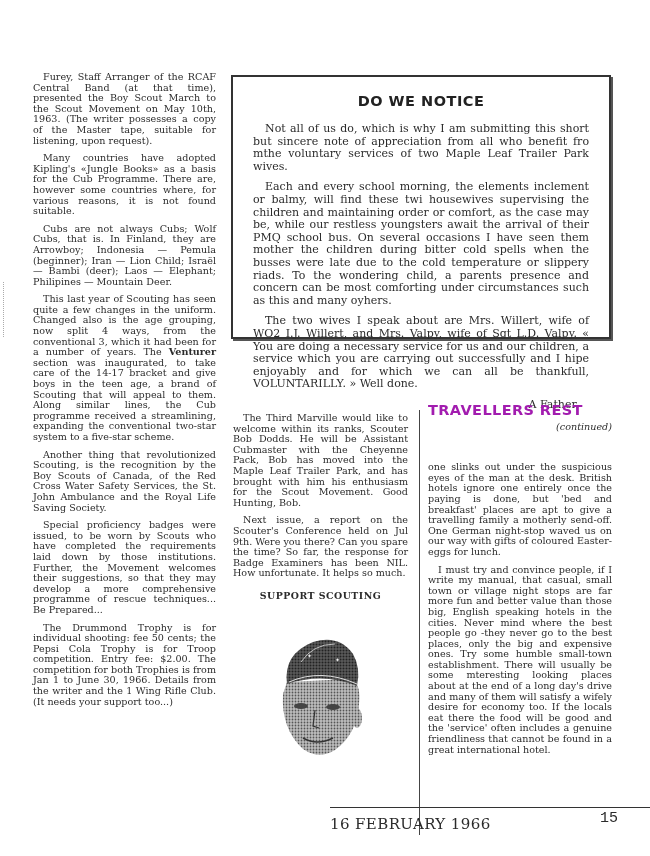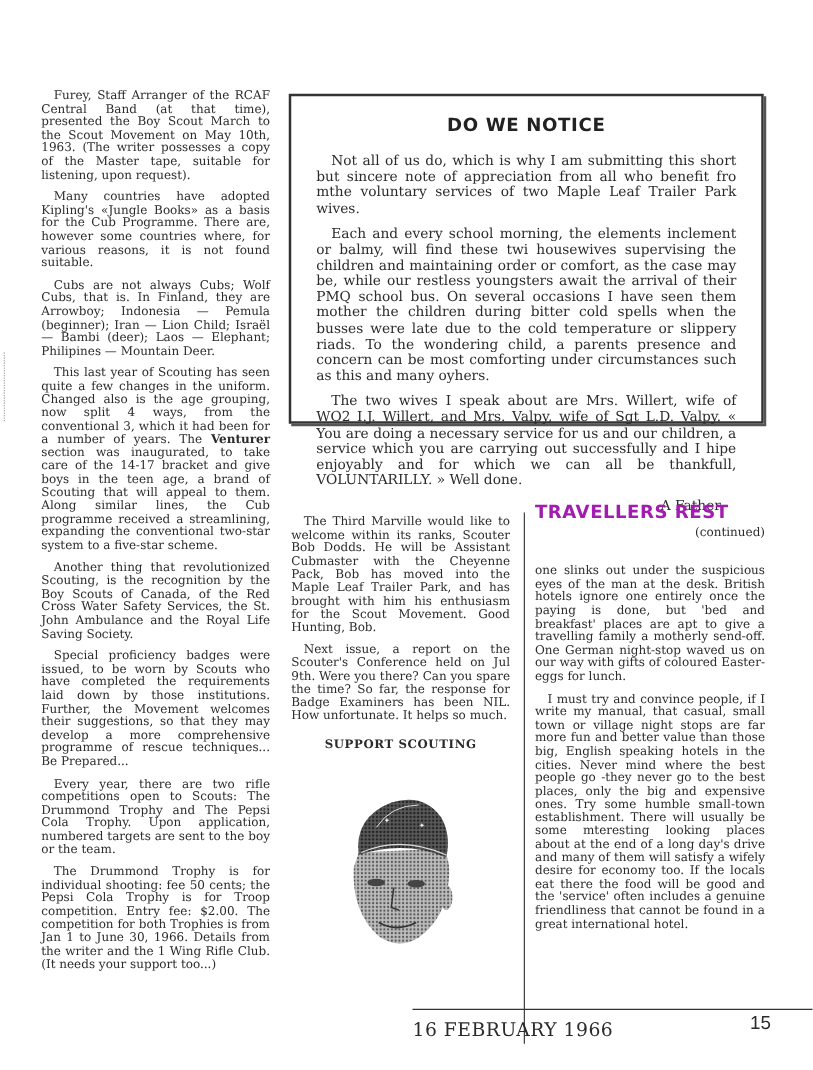--- a/index.html
+++ b/index.html
@@ -23,41 +23,40 @@
   #mid-col { left: 233px; top: 413px; width: 175px; }
   #mid-col .heading {
     text-align: center; text-indent: 0; font-weight: bold; font-size: 9.4px; letter-spacing: 0.5px; margin-top: 12px;
   }
   #divider { position: absolute; left: 419px; top: 410px; width: 1px; height: 425px; background: #444; }
   #right-col { left: 428px; top: 405px; width: 184px; }
   #right-col h2 {
     font-family: "DejaVu Sans", "Liberation Sans", sans-serif; font-weight: bold; font-size: 14.5px;
     margin: 0 0 6px 0; letter-spacing: 0.4px; color: #a21caf; text-align: left;
   }
-  #right-col .cont { text-align: right; text-indent: 0; margin: 0 0 20px 0; }
+  #right-col .cont { text-align: right; font-style: italic; text-indent: 0; margin: 0 0 30px 0; }
   #right-col p.first { text-indent: 0; }
   #scout-face { position: absolute; left: 273px; top: 634px; width: 92px; height: 126px; }
   #footer-rule { position: absolute; left: 330px; top: 807px; width: 320px; height: 1px; background: #333; }
   #footer-date { position: absolute; left: 330px; top: 815px; font-size: 15px; letter-spacing: 0.4px; }
-  #page-num { position: absolute; left: 600px; top: 810px; font-size: 15px; font-family: Liberation Sans, sans-serif; }
+  #page-num { position: absolute; left: 600px; top: 810px; font-size: 15px; font-family: Liberation Mono, monospace; }
   #margin-mark { position: absolute; left: 3px; top: 282px; width: 2px; height: 55px; border-left: 1px dotted #aaa; }
 </style>
 </head>
 <body>
 
 <div id="margin-mark"></div>
 
 <div class="col" id="left-col">
   <p>Furey, Staff Arranger of the RCAF Central Band (at that time), presented the Boy Scout March to the Scout Movement on May 10th, 1963. (The writer possesses a copy of the Master tape, suitable for listening, upon request).</p>
   <p>Many countries have adopted Kipling's «Jungle Books» as a basis for the Cub Programme. There are, however some countries where, for various reasons, it is not found suitable.</p>
   <p>Cubs are not always Cubs; Wolf Cubs, that is. In Finland, they are Arrowboy; Indonesia — Pemula (beginner); Iran — Lion Child; Israël — Bambi (deer); Laos — Elephant; Philipines — Mountain Deer.</p>
   <p><span>This last year of Scouting has seen quite a few changes in the uniform. Changed also is the age grouping, now split 4 ways, from the conventional 3, which it had been for a number of years. The </span><b>Venturer</b><span> section was inaugurated, to take care of the 14-17 bracket and give boys in the teen age, a brand of Scouting that will appeal to them. Along similar lines, the Cub programme received a streamlining, expanding the conventional two-star system to a five-star scheme.</span></p>
   <p>Another thing that revolutionized Scouting, is the recognition by the Boy Scouts of Canada, of the Red Cross Water Safety Services, the St. John Ambulance and the Royal Life Saving Society.</p>
   <p>Special proficiency badges were issued, to be worn by Scouts who have completed the requirements laid down by those institutions. Further, the Movement welcomes their suggestions, so that they may develop a more comprehensive programme of rescue techniques... Be Prepared...</p>
-  <p>Every year, there are two rifle competitions open to Scouts: The Drummond Trophy and The Pepsi Cola Trophy. Upon application, numbered targets are sent to the boy or the team.</p>
   <p>The Drummond Trophy is for individual shooting: fee 50 cents; the Pepsi Cola Trophy is for Troop competition. Entry fee: $2.00. The competition for both Trophies is from Jan 1 to June 30, 1966. Details from the writer and the 1 Wing Rifle Club. (It needs your support too...)</p>
 </div>
 
 <div id="notice-box">
   <h2>DO WE NOTICE</h2>
   <p>Not all of us do, which is why I am submitting this short but sincere note of appreciation from all who benefit fro mthe voluntary services of two Maple Leaf Trailer Park wives.</p>
   <p>Each and every school morning, the elements inclement or balmy, will find these twi housewives supervising the children and maintaining order or comfort, as the case may be, while our restless youngsters await the arrival of their PMQ school bus. On several occasions I have seen them mother the children during bitter cold spells when the busses were late due to the cold temperature or slippery riads. To the wondering child, a parents presence and concern can be most comforting under circumstances such as this and many oyhers.</p>
   <p>The two wives I speak about are Mrs. Willert, wife of WO2 I.J. Willert, and Mrs. Valpy, wife of Sgt L.D. Valpy. « You are doing a necessary service for us and our children, a service which you are carrying out successfully and I hipe enjoyably and for which we can all be thankfull, VOLUNTARILLY. » Well done.</p>
   <p class="sig">A Father.</p>
 </div>

